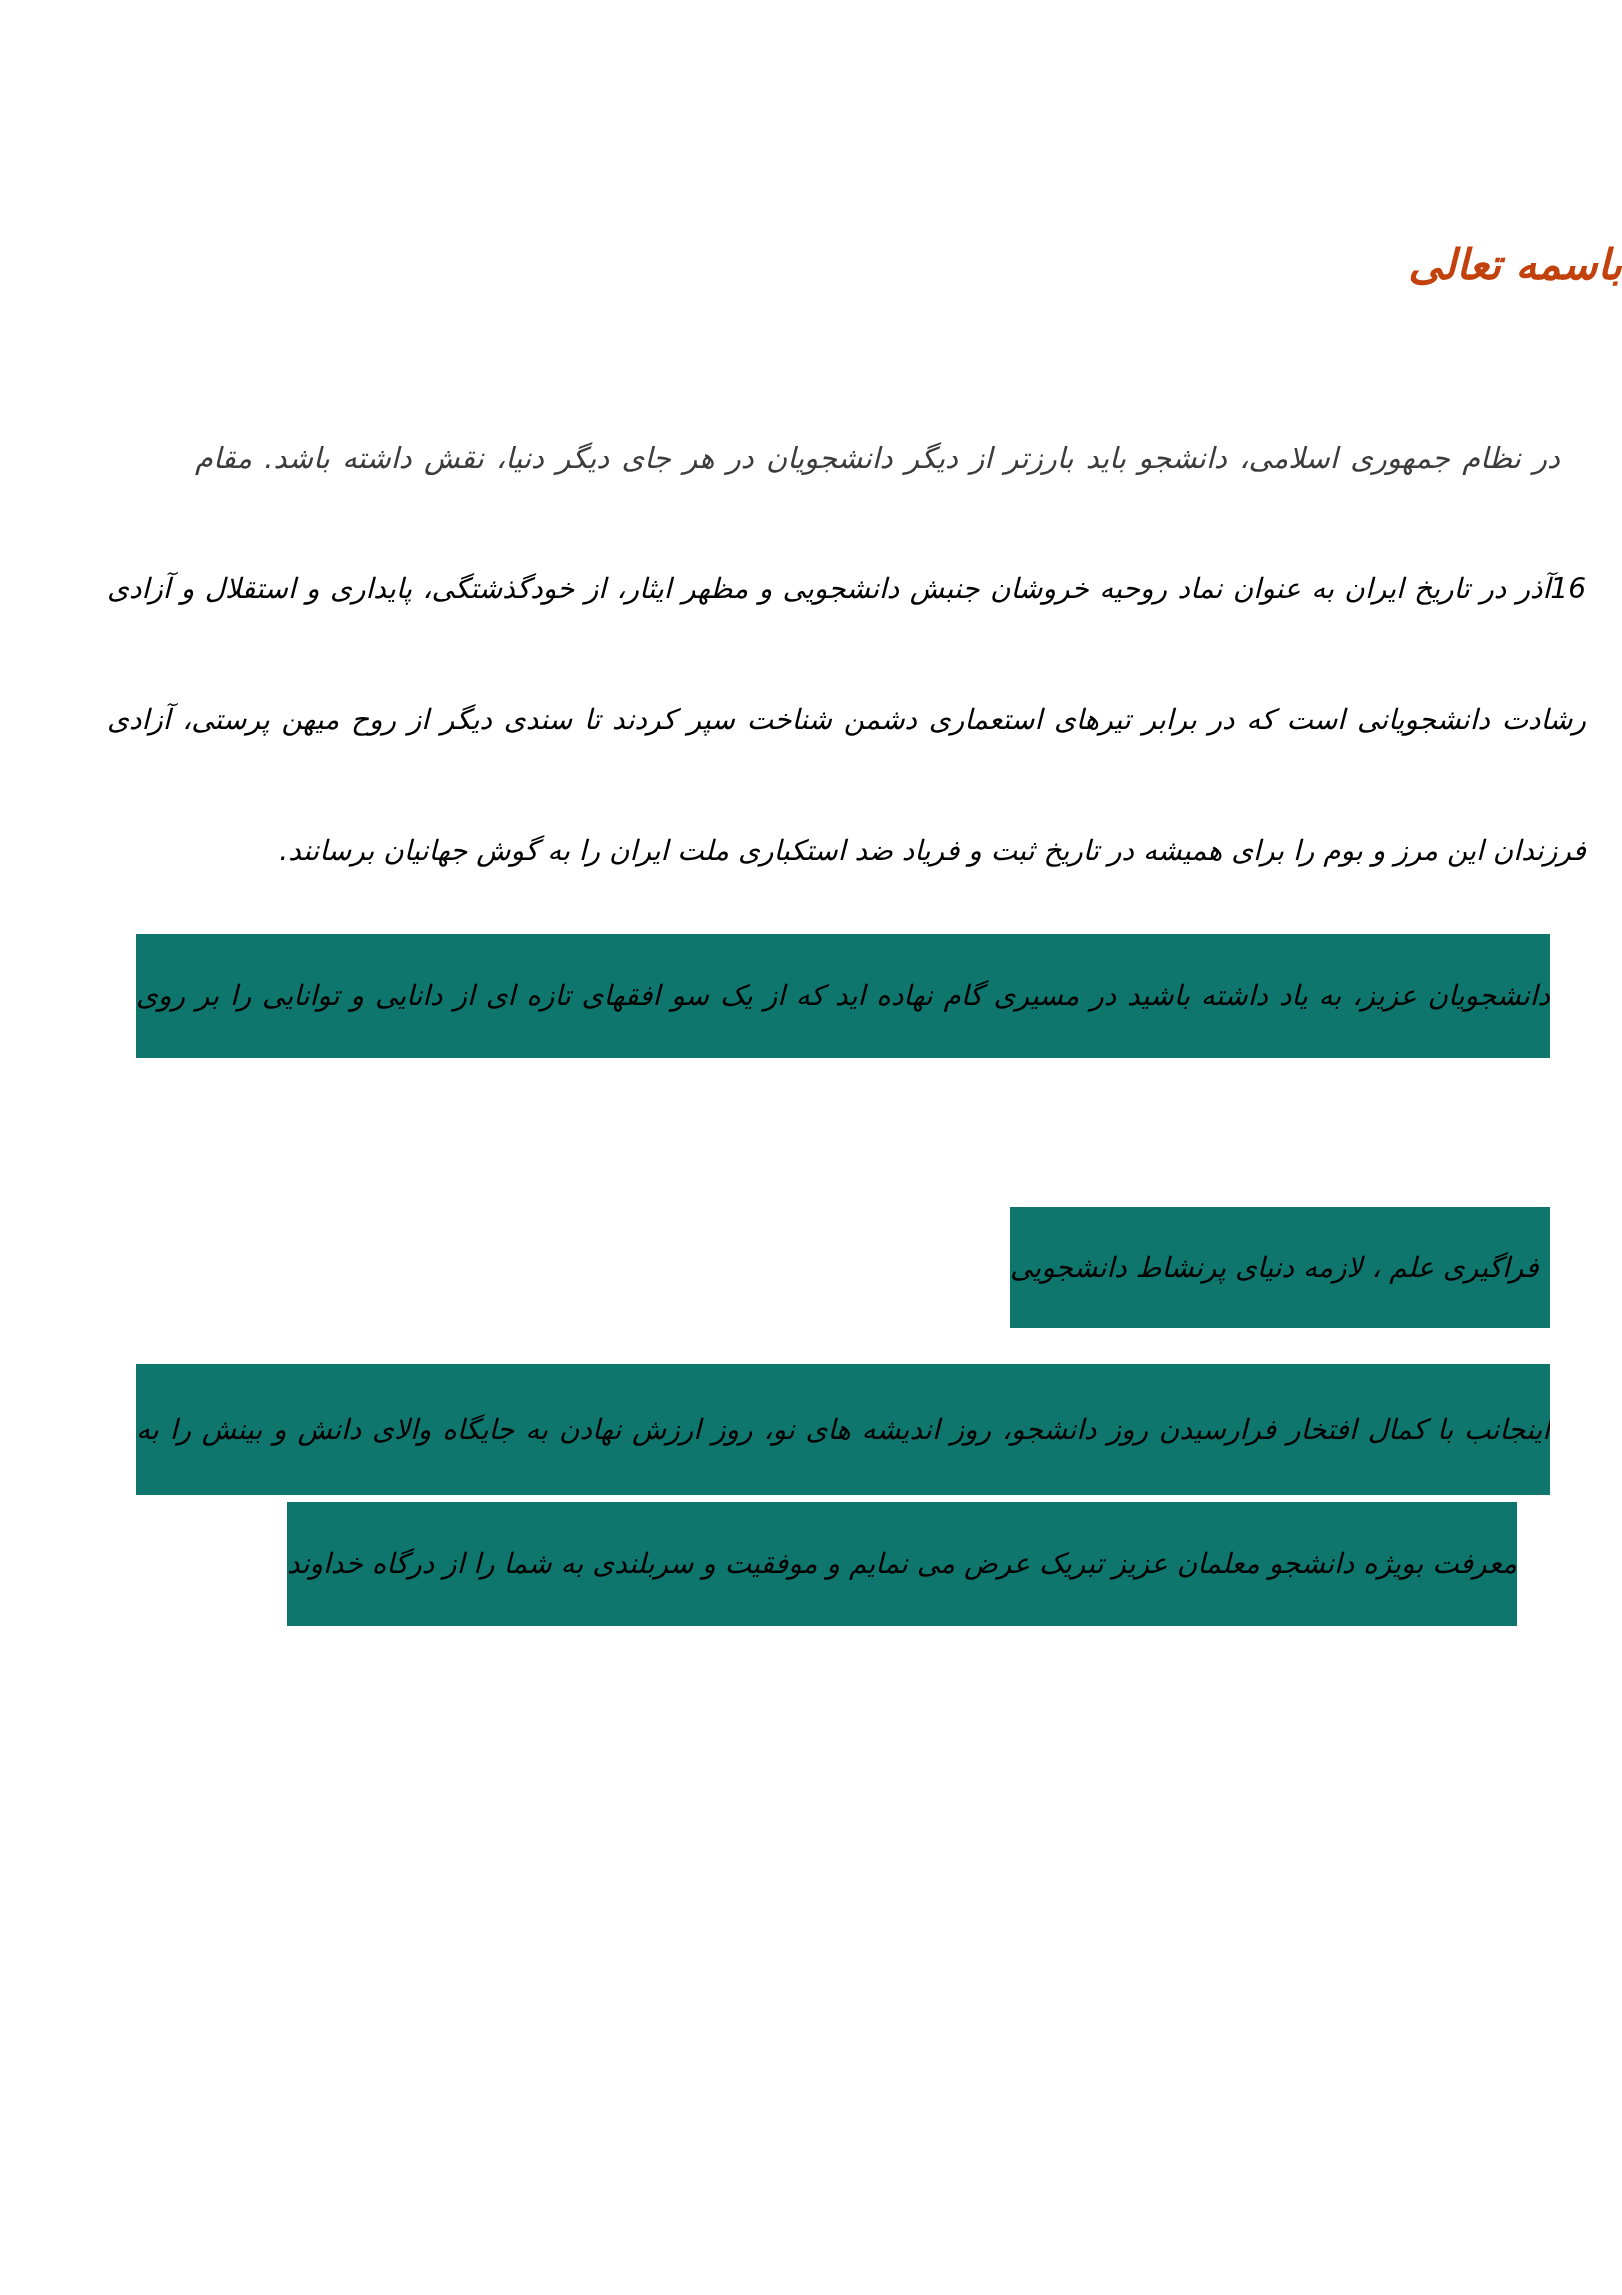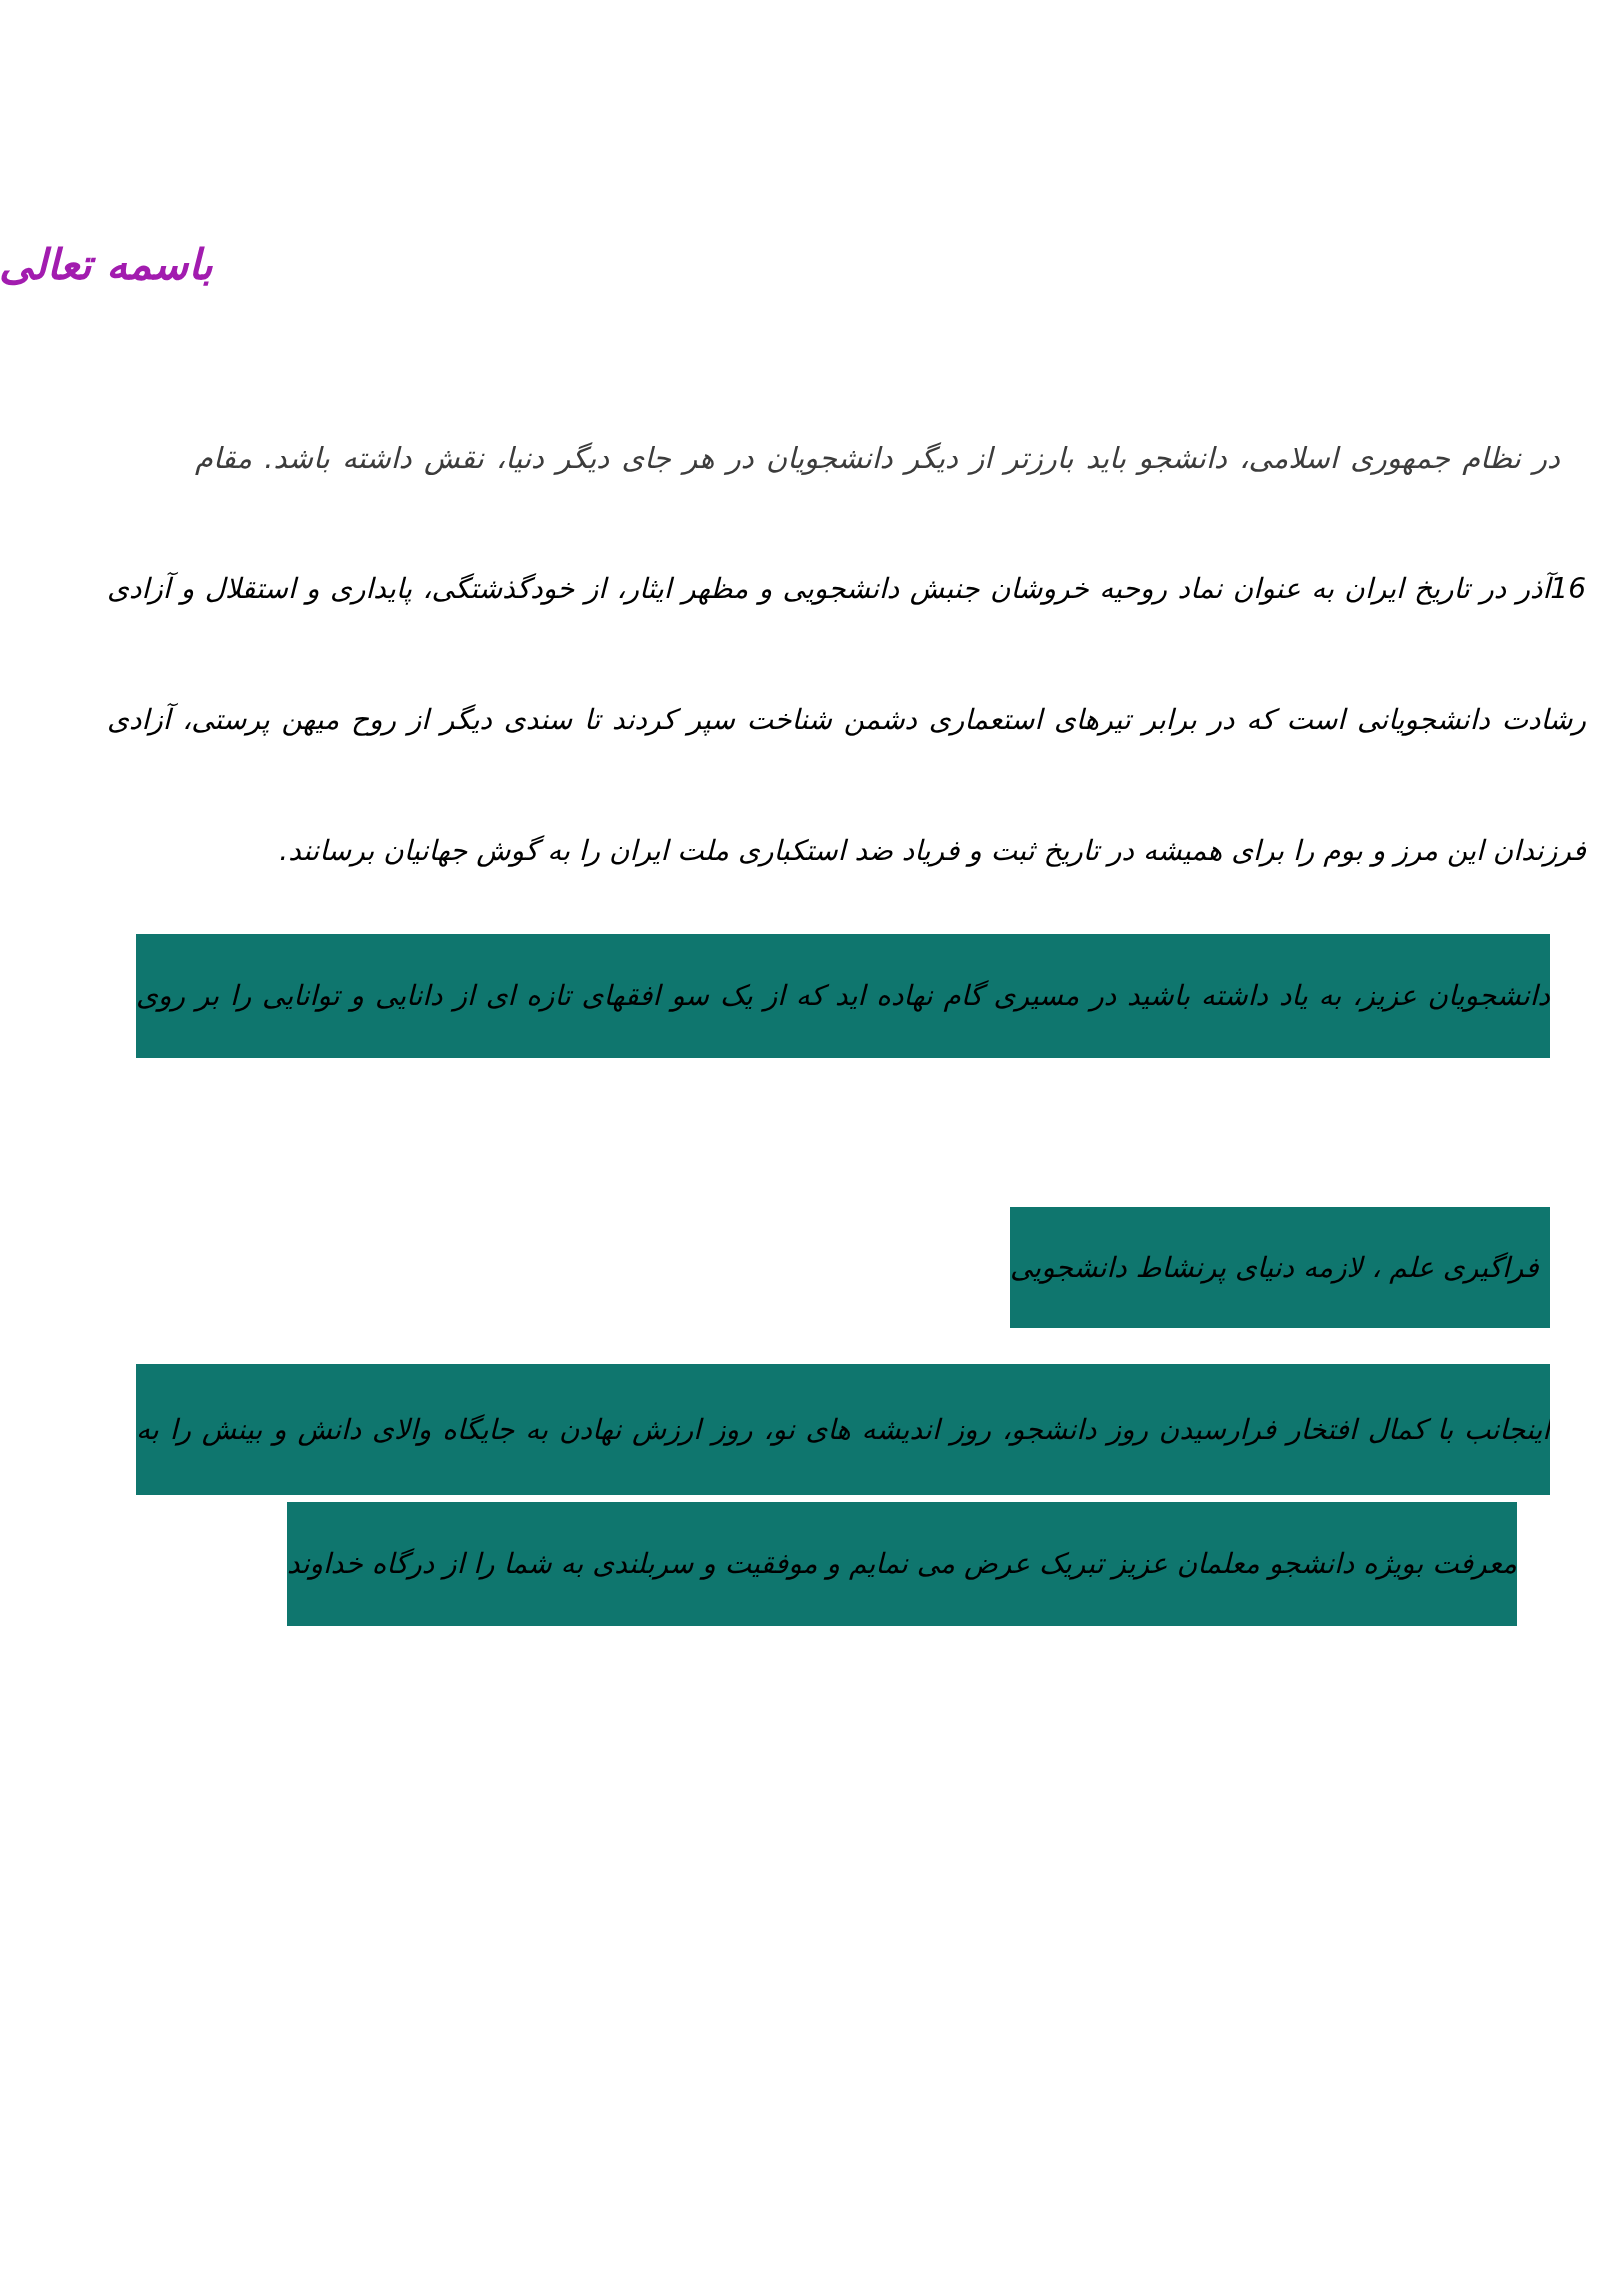--- a/index.html
+++ b/index.html
@@ -16,25 +16,25 @@
     font-family: "DejaVu Sans", sans-serif;
     direction: rtl;
   }
   .besmele {
     position: absolute;
     top: 216px;
     left: 0;
     right: 0;
     height: 98px;
     line-height: 98px;
-    text-align: left;
+    text-align: right;
     font-size: 42px;
     font-weight: bold;
     font-style: italic;
-    color: #a21caf;
+    color: #c2410c;
   }
   .line {
     position: absolute;
     direction: rtl;
     unicode-bidi: embed;
     font-style: italic;
     font-size: 28px;
     color: #000000;
     text-align: justify;
     text-align-last: justify;

